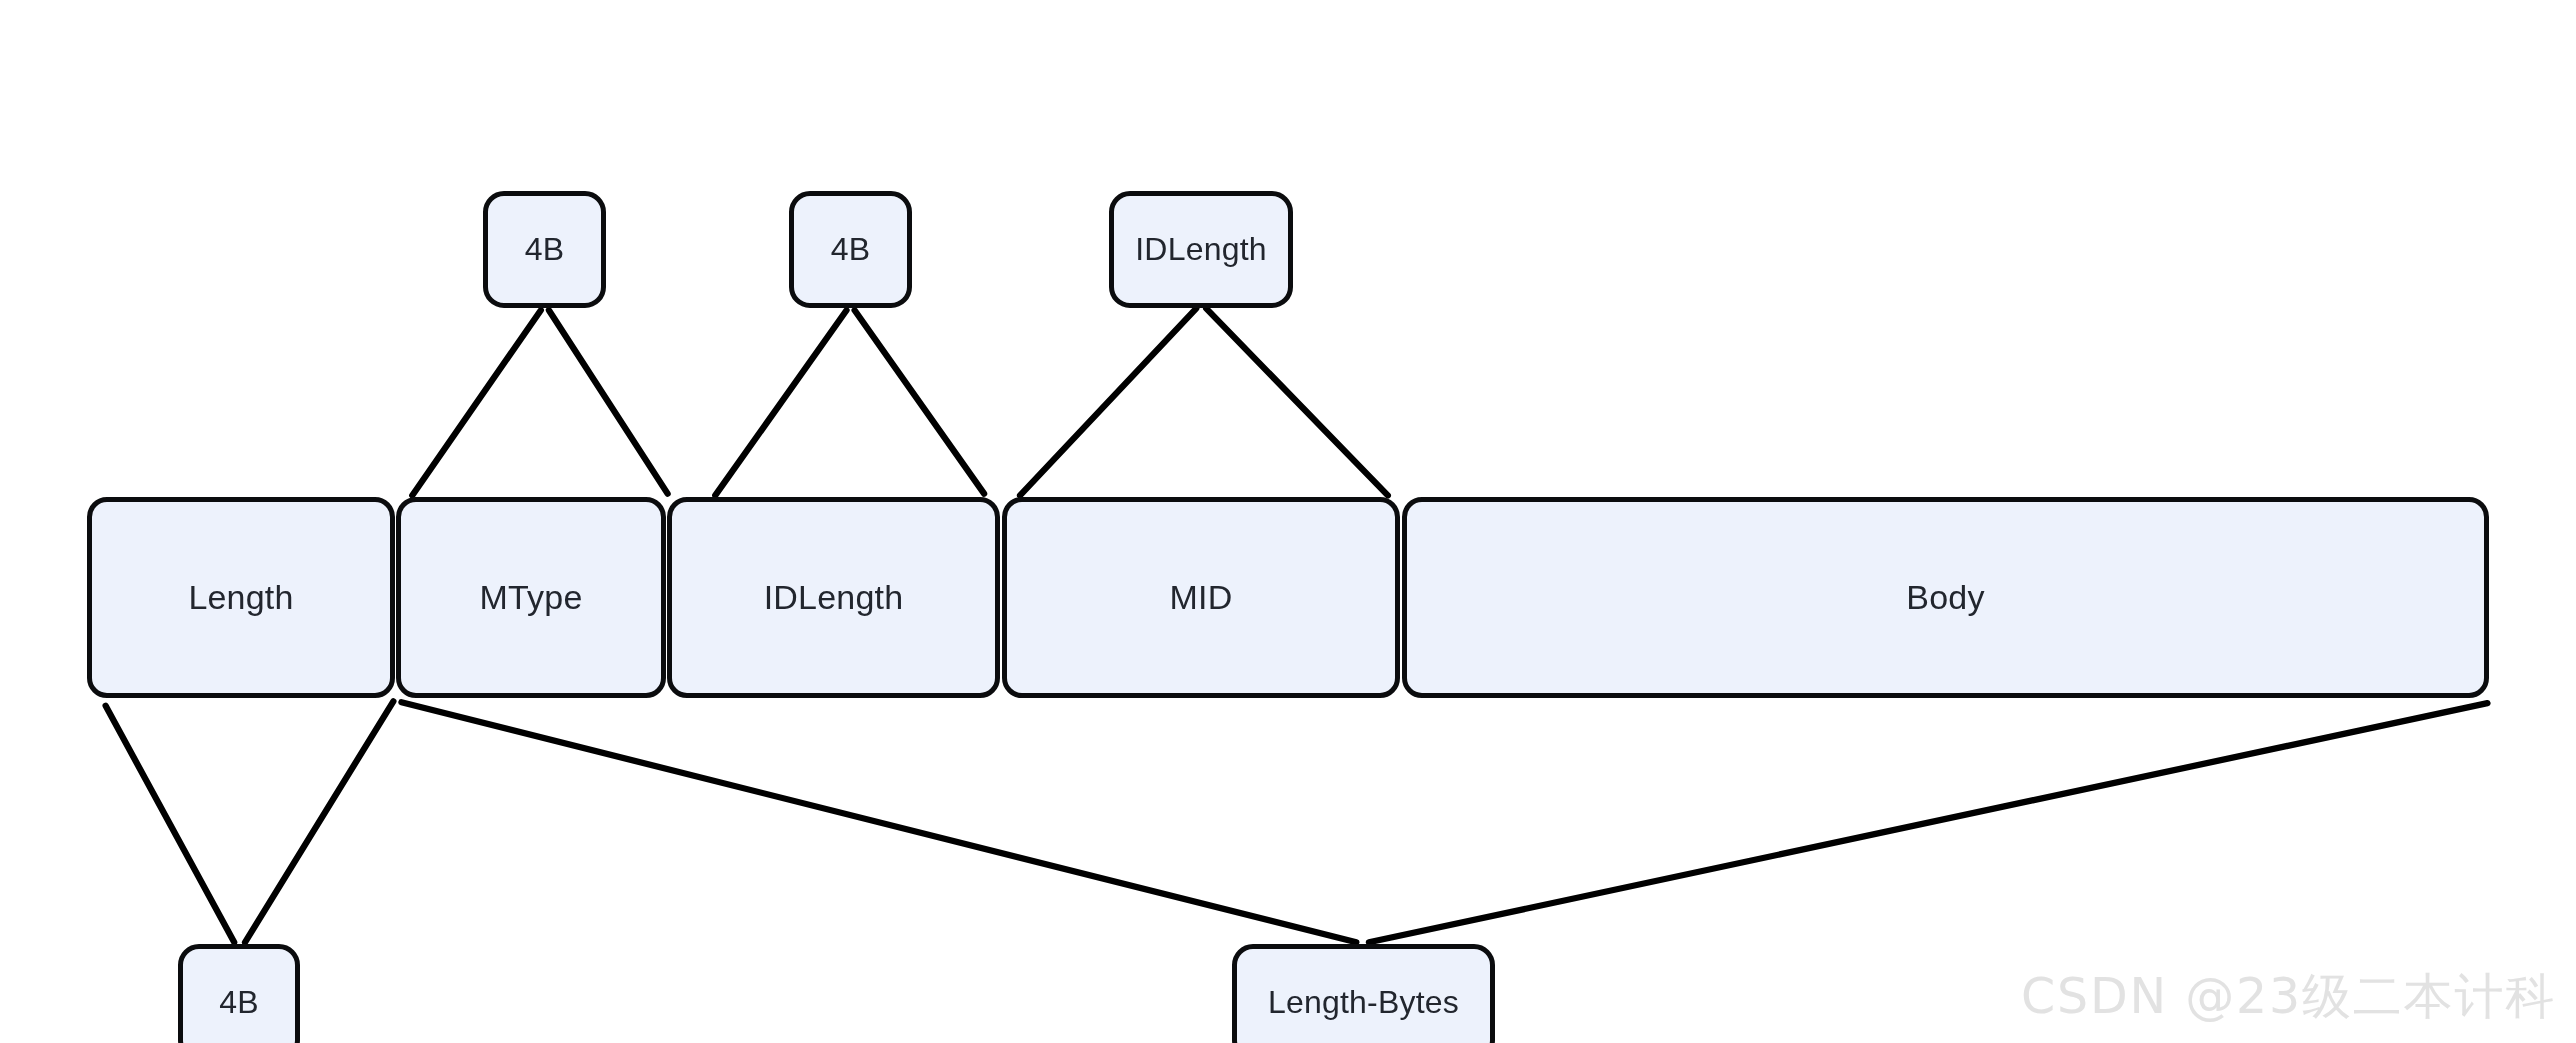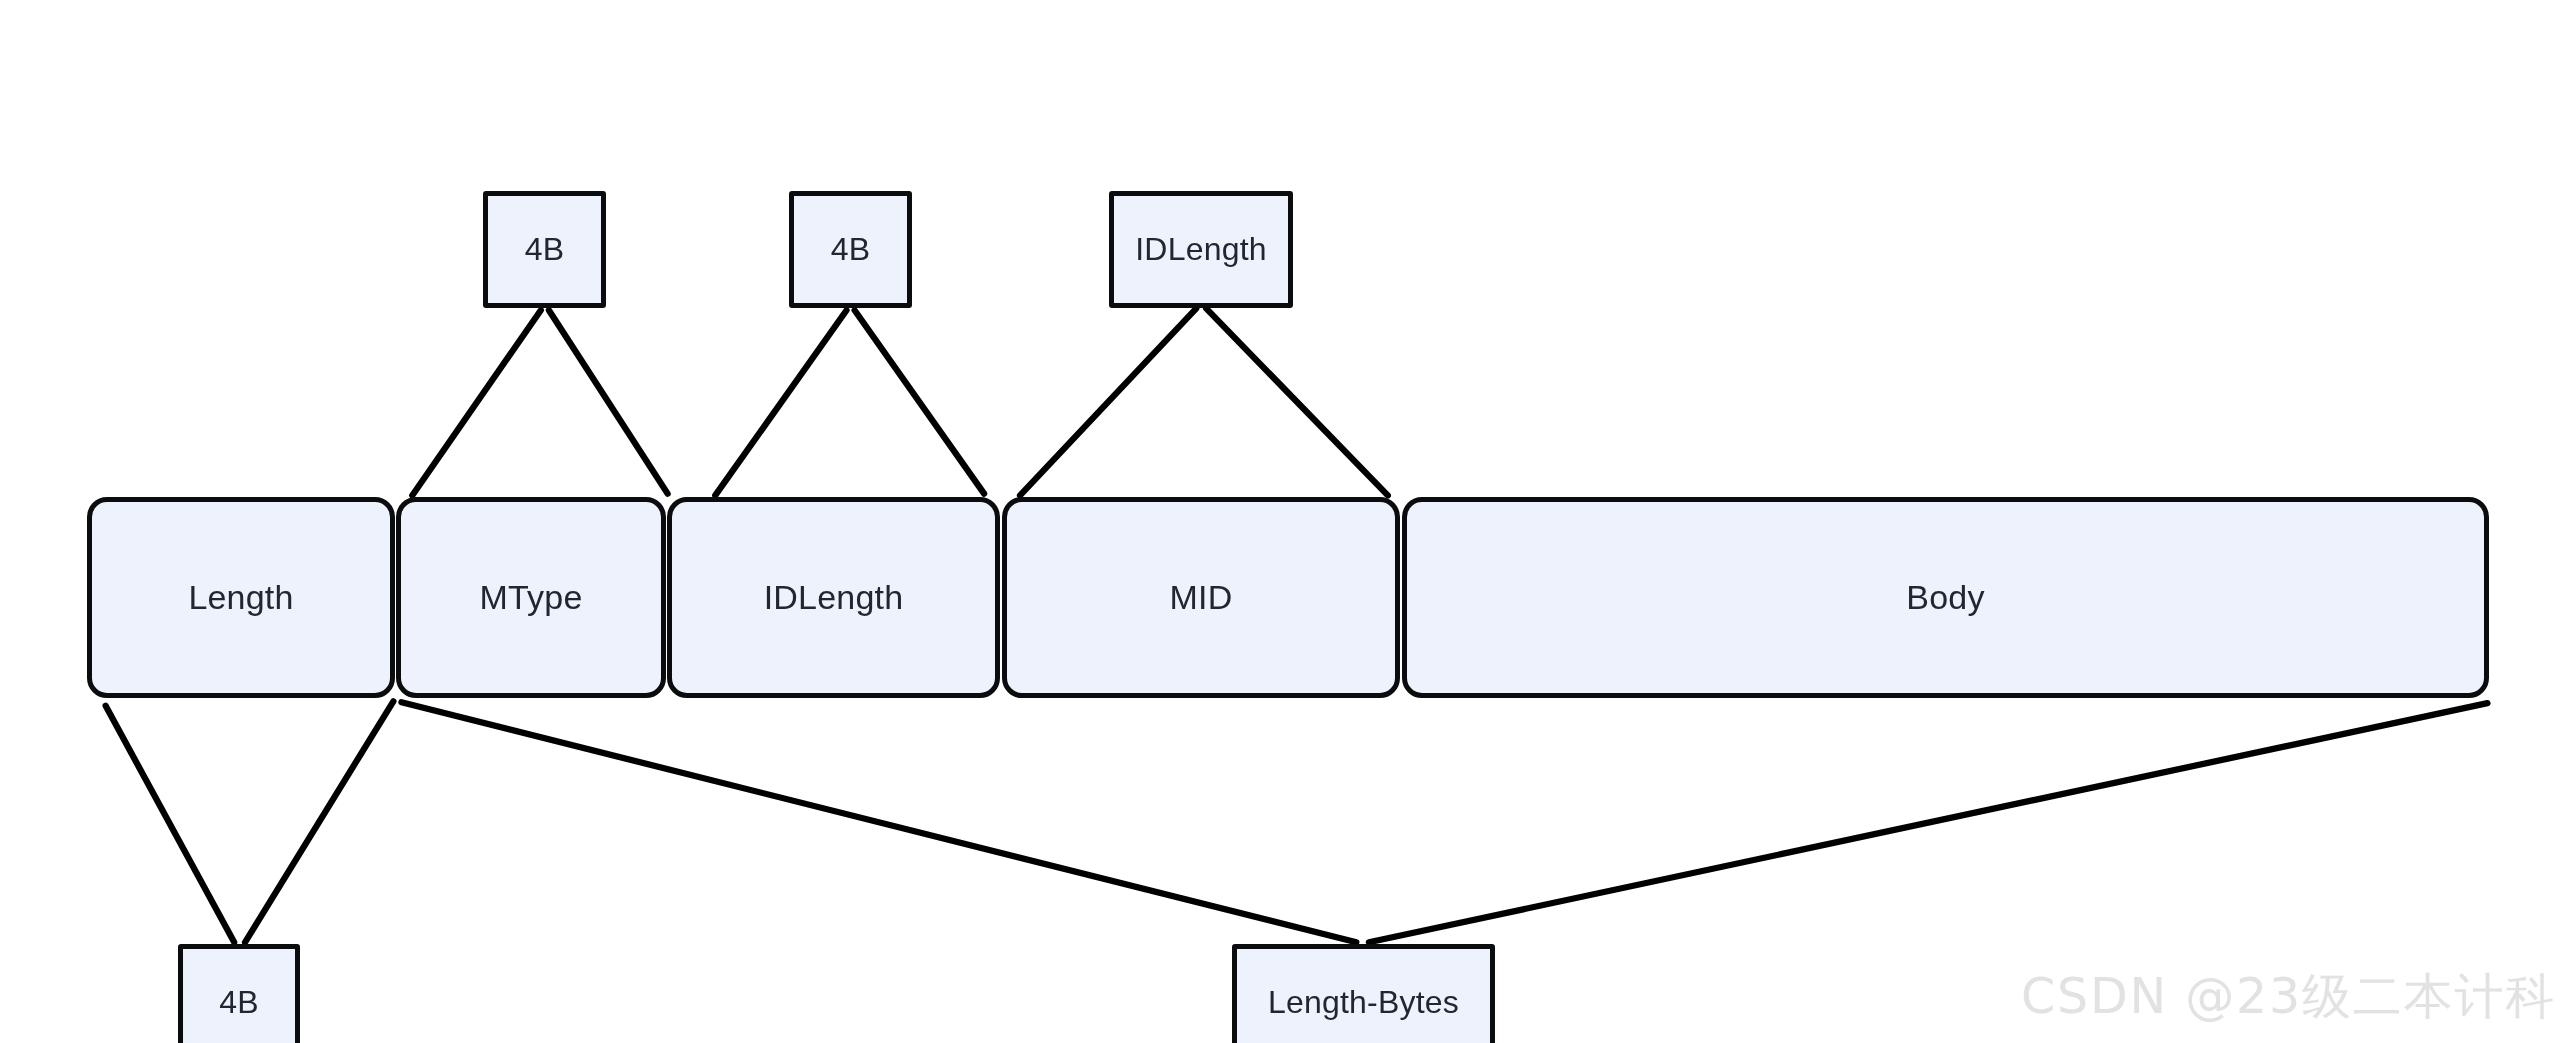--- a/index.html
+++ b/index.html
@@ -41,21 +41,21 @@
     font-weight: 400;
     letter-spacing: 0.2px;
     white-space: nowrap;
     z-index: 2;
   }
   .node.field {
     border-radius: 20px;
     font-size: 34px;
   }
   .node.note {
-    border-radius: 3px;
+    border-radius: 21px;
   }
   #watermark {
     position: absolute;
     right: 20px;
     bottom: 12.6px;
     font-size: 49px;
     color: #e2e2e2;
     letter-spacing: 1.8px;
     white-space: nowrap;
     z-index: 3;

